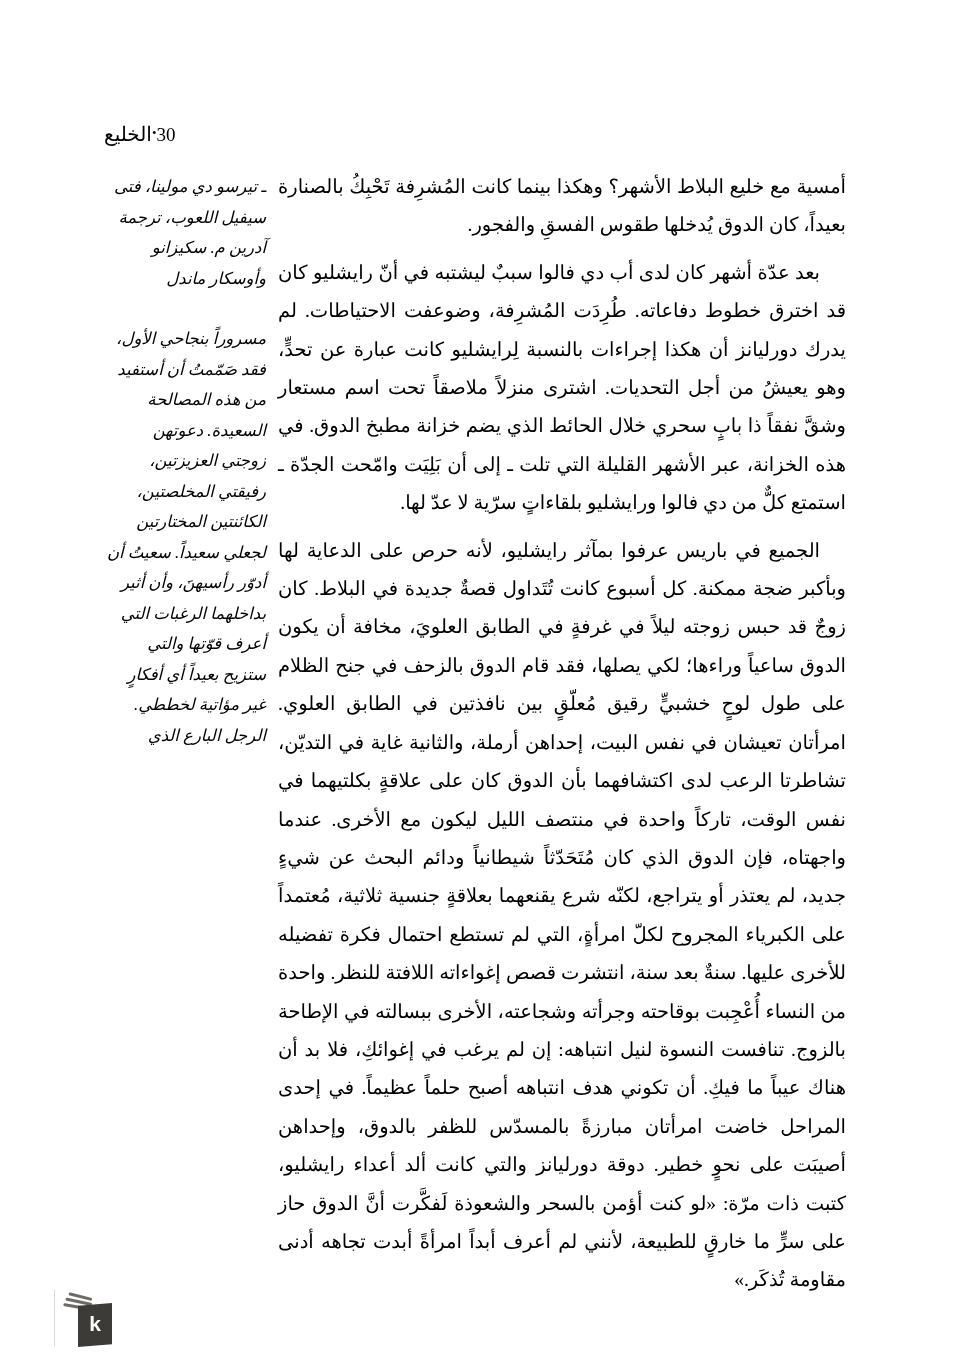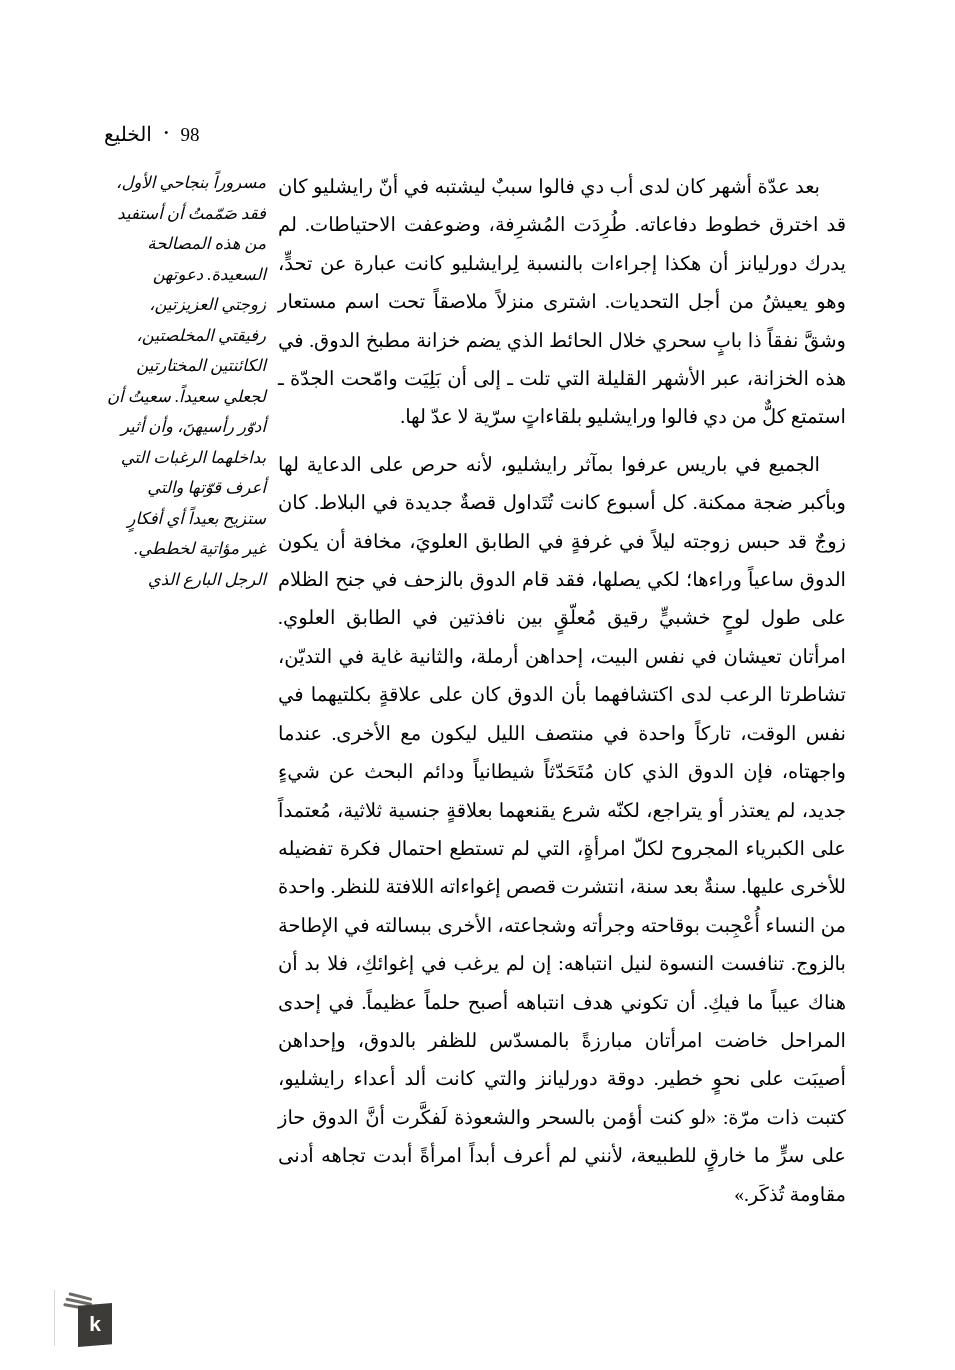--- a/index.html
+++ b/index.html
@@ -25,21 +25,20 @@
   .running-head {
     position: absolute;
     top: 122px;
     left: 104px;
     width: 300px;
     height: 30px;
     display: flex;
     flex-direction: row-reverse;
     justify-content: flex-start;
     align-items: baseline;
-    gap: 12px;
     direction: rtl;
   }
   .running-head .book-title {
     font-size: 20px;
     font-family: "Liberation Serif", "DejaVu Serif", serif;
     letter-spacing: 0px;
     white-space: nowrap;
   }
   .running-head .head-dot {
     font-size: 13px;
@@ -174,30 +173,32 @@
   }
 </style>
 </head>
 <body>
 
 <div class="page">
 
   <div class="running-head">
     <span class="book-title">الخليع</span>
     <span class="head-dot">•</span>
-    <span class="folio">98</span>
+    <span class="folio">30</span>
   </div>
 
   <div class="columns">
 
     <div class="margin-col">
+      <p class="margin-block attribution">ـ تيرسو دي مولينا، فتى سيفيل اللعوب، ترجمة آدرين م. سكيزانو وأوسكار ماندل</p>
       <p class="margin-block">مسروراً بنجاحي الأول، فقد صَمّمتُ أن أستفيد من هذه المصالحة السعيدة. دعوتهن زوجتي العزيزتين، رفيقتي المخلصتين، الكائنتين المختارتين لجعلي سعيداً. سعيتُ أن أدوّر رأسيهنَ، وأن أثير بداخلهما الرغبات التي أعرف قوّتها والتي ستزيح بعيداً أي أفكارٍ غير مؤاتية لخططي. الرجل البارع الذي</p>
     </div>
 
     <div class="body-col">
+      <p class="no-indent">أمسية مع خليع البلاط الأشهر؟ وهكذا بينما كانت المُشرِفة تَحْبِكُ بالصنارة بعيداً، كان الدوق يُدخلها طقوس الفسقِ والفجور.</p>
       <p>بعد عدّة أشهر كان لدى أب دي فالوا سببٌ ليشتبه في أنّ رايشليو كان قد اخترق خطوط دفاعاته. طُرِدَت المُشرِفة، وضوعفت الاحتياطات. لم يدرك دورليانز أن هكذا إجراءات بالنسبة لِرايشليو كانت عبارة عن تحدٍّ، وهو يعيشُ من أجل التحديات. اشترى منزلاً ملاصقاً تحت اسم مستعار وشقَّ نفقاً ذا بابٍ سحري خلال الحائط الذي يضم خزانة مطبخ الدوق. في هذه الخزانة، عبر الأشهر القليلة التي تلت ـ إلى أن بَلِيَت وامّحت الجدّة ـ استمتع كلٌّ من دي فالوا ورايشليو بلقاءاتٍ سرّية لا عدّ لها.</p>
       <p>الجميع في باريس عرفوا بمآثر رايشليو، لأنه حرص على الدعاية لها وبأكبر ضجة ممكنة. كل أسبوع كانت تُتَداول قصةٌ جديدة في البلاط. كان زوجٌ قد حبس زوجته ليلاً في غرفةٍ في الطابق العلويَ، مخافة أن يكون الدوق ساعياً وراءها؛ لكي يصلها، فقد قام الدوق بالزحف في جنح الظلام على طول لوحٍ خشبيٍّ رقيق مُعلّقٍ بين نافذتين في الطابق العلوي. امرأتان تعيشان في نفس البيت، إحداهن أرملة، والثانية غاية في التديّن، تشاطرتا الرعب لدى اكتشافهما بأن الدوق كان على علاقةٍ بكلتيهما في نفس الوقت، تاركاً واحدة في منتصف الليل ليكون مع الأخرى. عندما واجهتاه، فإن الدوق الذي كان مُتَحَدّثاً شيطانياً ودائم البحث عن شيءٍ جديد، لم يعتذر أو يتراجع، لكنّه شرع يقنعهما بعلاقةٍ جنسية ثلاثية، مُعتمداً على الكبرياء المجروح لكلّ امرأةٍ، التي لم تستطع احتمال فكرة تفضيله للأخرى عليها. سنةٌ بعد سنة، انتشرت قصص إغواءاته اللافتة للنظر. واحدة من النساء أُعْجِبت بوقاحته وجرأته وشجاعته، الأخرى ببسالته في الإطاحة بالزوج. تنافست النسوة لنيل انتباهه: إن لم يرغب في إغوائكِ، فلا بد أن هناك عيباً ما فيكِ. أن تكوني هدف انتباهه أصبح حلماً عظيماً. في إحدى المراحل خاضت امرأتان مبارزةً بالمسدّس للظفر بالدوق، وإحداهن أصيبَت على نحوٍ خطير. دوقة دورليانز والتي كانت ألد أعداء رايشليو، كتبت ذات مرّة: «لو كنت أؤمن بالسحر والشعوذة لَفكَّرت أنَّ الدوق حاز على سرٍّ ما خارقٍ للطبيعة، لأنني لم أعرف أبداً امرأةً أبدت تجاهه أدنى مقاومة تُذكَر.»</p>
     </div>
 
   </div>
 
   <div class="footer">
     <div class="rule"></div>
     <div class="logo-mark">
       <div class="pages">

